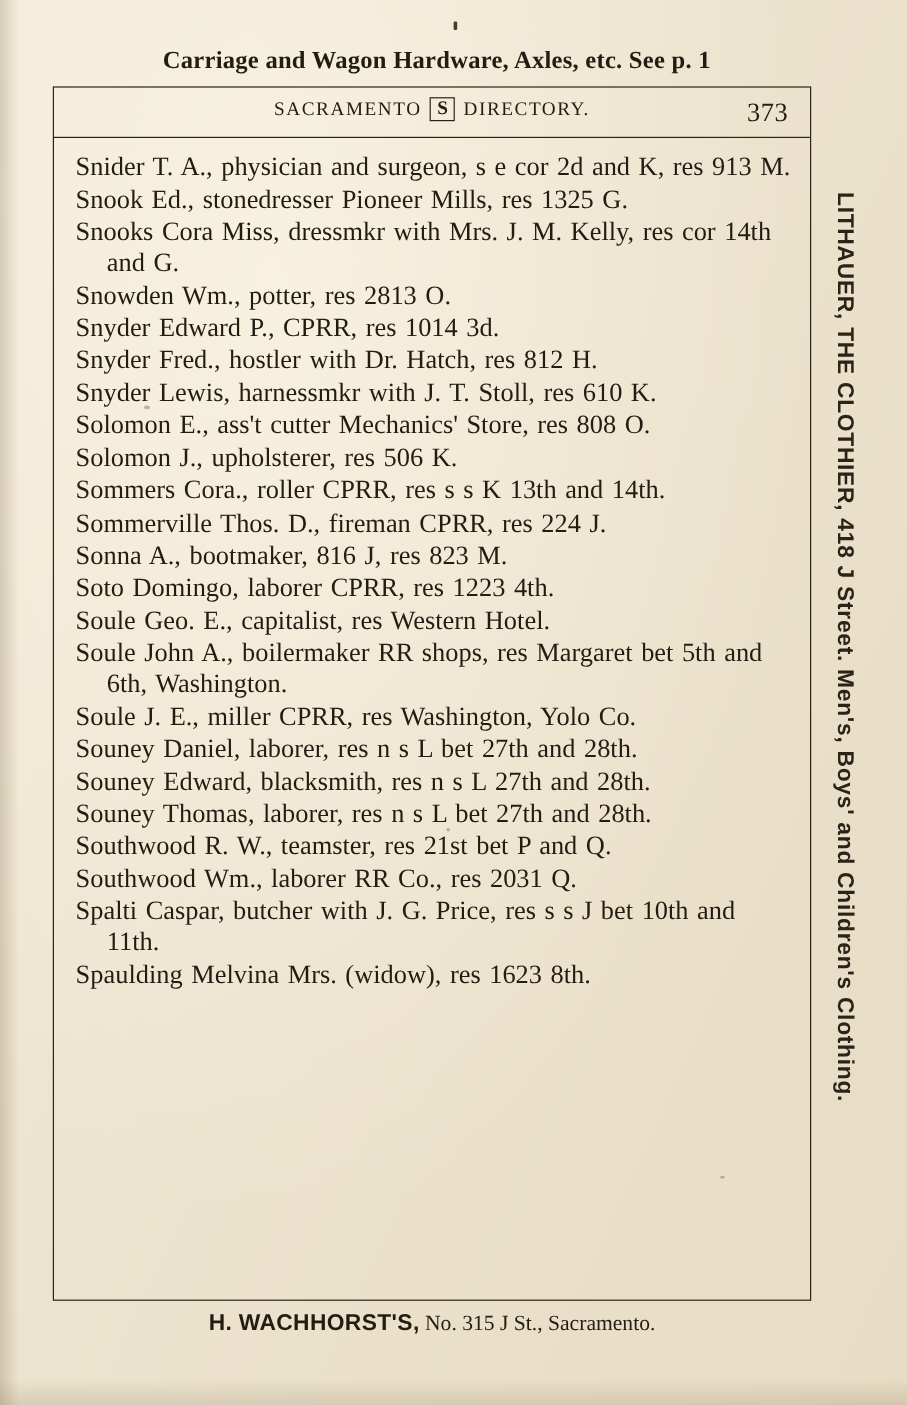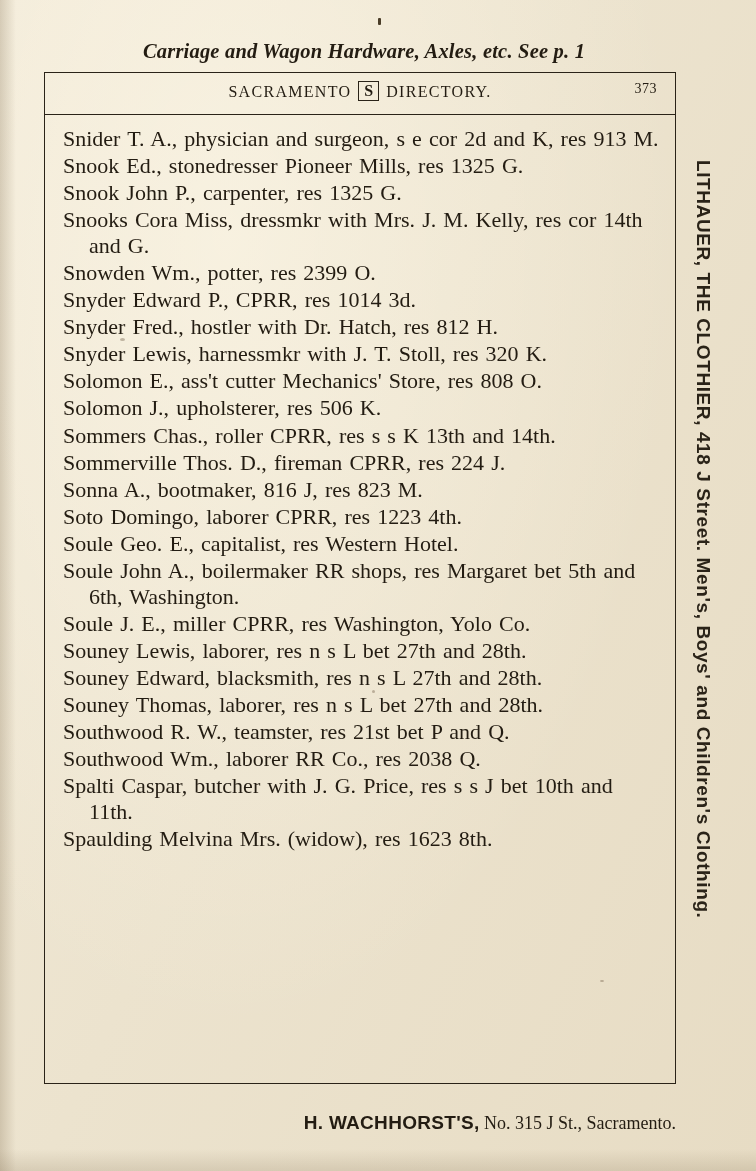--- a/index.html
+++ b/index.html
@@ -36,21 +36,20 @@
     top: 40px;
     width: 640px;
     text-align: center;
     font-size: 20.5px;
     font-weight: bold;
     letter-spacing: 0.2px;
     white-space: nowrap;
   }
   .running-head .rh-inner {
     display: inline-block;
-    font-style: italic;
   }
   
   .frame {
     position: absolute;
     left: 44px;
     top: 72px;
     width: 632px;
     height: 1012px;
     border: 1.6px solid #2a2318;
     box-sizing: border-box;
@@ -81,21 +80,21 @@
     font-size: 16px;
     line-height: 17px;
     margin: 0 7px;
     vertical-align: 1px;
     letter-spacing: 0;
   }
   .page-number {
     position: absolute;
     right: 18px;
     top: 8px;
-    font-size: 14px;
+    font-size: 22px;
     letter-spacing: 0.5px;
   }
   .entries {
     padding: 11px 14px 0 18px;
   }
   .entry {
     font-size: 22px;
     line-height: 25.6px;
     margin: 0 0 1.5px 0;
     text-indent: 0;
@@ -124,24 +123,23 @@
     font-size: 19px;
     letter-spacing: 0.6px;
     color: #2a2318;
   }
   
   .footer {
     position: absolute;
     left: 44px;
     top: 1092px;
     width: 632px;
-    text-align: right;
+    text-align: center;
     font-size: 18px;
     white-space: nowrap;
-    margin-top: 20px;
   }
   .footer .store {
     font-family: "Liberation Sans", sans-serif;
     font-weight: bold;
     font-size: 19px;
     letter-spacing: 0.3px;
   }
   .footer .addr {
     font-family: "Liberation Serif", serif;
     font-size: 18px;
@@ -190,40 +188,39 @@
     <div class="header-row">
       <div class="header-center">
         <span class="hdr-caps">SACRAMENTO</span><span class="section-letter">S</span><span class="hdr-caps">DIRECTORY.</span>
       </div>
       <div class="page-number">373</div>
     </div>
 
     <div class="entries">
       <div class="entry">Snider T. A., physician and surgeon, s e cor 2d and K, res 913 M.</div>
       <div class="entry">Snook Ed., stonedresser Pioneer Mills, res 1325 G.</div>
-      <div class="entry">Snook John P., carpenter, res 1325 G.</div>
       <div class="entry">Snooks Cora Miss, dressmkr with Mrs. J. M. Kelly, res cor 14th and G.</div>
-      <div class="entry">Snowden Wm., potter, res 2399 O.</div>
+      <div class="entry">Snowden Wm., potter, res 2813 O.</div>
       <div class="entry">Snyder Edward P., CPRR, res 1014 3d.</div>
       <div class="entry">Snyder Fred., hostler with Dr. Hatch, res 812 H.</div>
-      <div class="entry">Snyder Lewis, harnessmkr with J. T. Stoll, res 320 K.</div>
+      <div class="entry">Snyder Lewis, harnessmkr with J. T. Stoll, res 610 K.</div>
       <div class="entry">Solomon E., ass't cutter Mechanics' Store, res 808 O.</div>
       <div class="entry">Solomon J., upholsterer, res 506 K.</div>
-      <div class="entry">Sommers Chas., roller CPRR, res s s K 13th and 14th.</div>
+      <div class="entry">Sommers Cora., roller CPRR, res s s K 13th and 14th.</div>
       <div class="entry">Sommerville Thos. D., fireman CPRR, res 224 J.</div>
       <div class="entry">Sonna A., bootmaker, 816 J, res 823 M.</div>
       <div class="entry">Soto Domingo, laborer CPRR, res 1223 4th.</div>
       <div class="entry">Soule Geo. E., capitalist, res Western Hotel.</div>
       <div class="entry">Soule John A., boilermaker RR shops, res Margaret bet 5th and 6th, Washington.</div>
       <div class="entry">Soule J. E., miller CPRR, res Washington, Yolo Co.</div>
-      <div class="entry">Souney Lewis, laborer, res n s L bet 27th and 28th.</div>
+      <div class="entry">Souney Daniel, laborer, res n s L bet 27th and 28th.</div>
       <div class="entry">Souney Edward, blacksmith, res n s L 27th and 28th.</div>
       <div class="entry">Souney Thomas, laborer, res n s L bet 27th and 28th.</div>
       <div class="entry">Southwood R. W., teamster, res 21st bet P and Q.</div>
-      <div class="entry">Southwood Wm., laborer RR Co., res 2038 Q.</div>
+      <div class="entry">Southwood Wm., laborer RR Co., res 2031 Q.</div>
       <div class="entry">Spalti Caspar, butcher with J. G. Price, res s s J bet 10th and 11th.</div>
       <div class="entry">Spaulding Melvina Mrs. (widow), res 1623 8th.</div>
     </div>
   </div>
 
   <div class="side-ad">
     <div class="side-ad-text">LITHAUER, THE CLOTHIER, 418 J Street. Men's, Boys' and Children's Clothing.</div>
   </div>
 
   <div class="footer">

